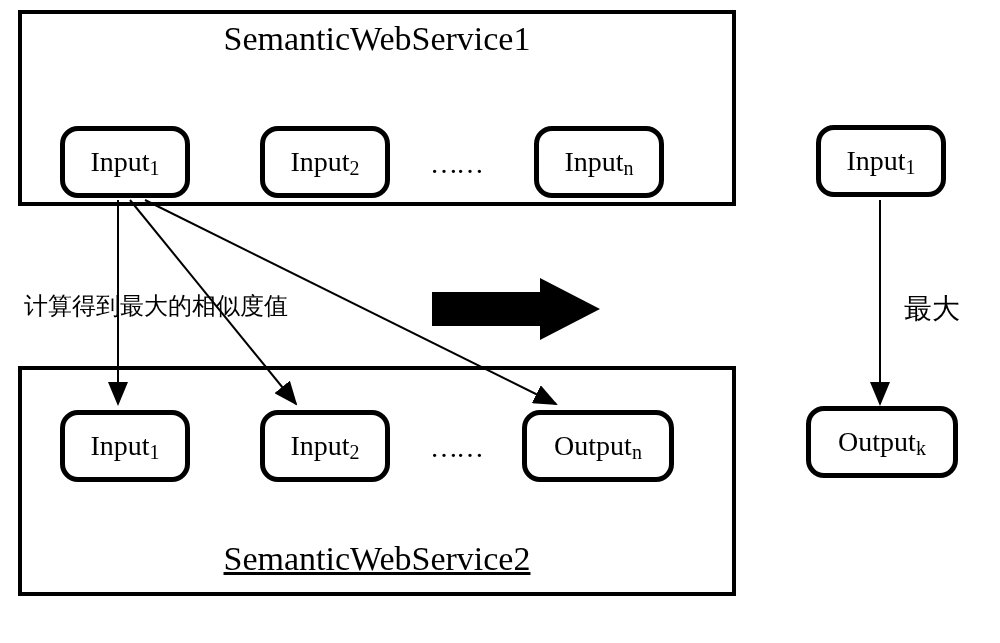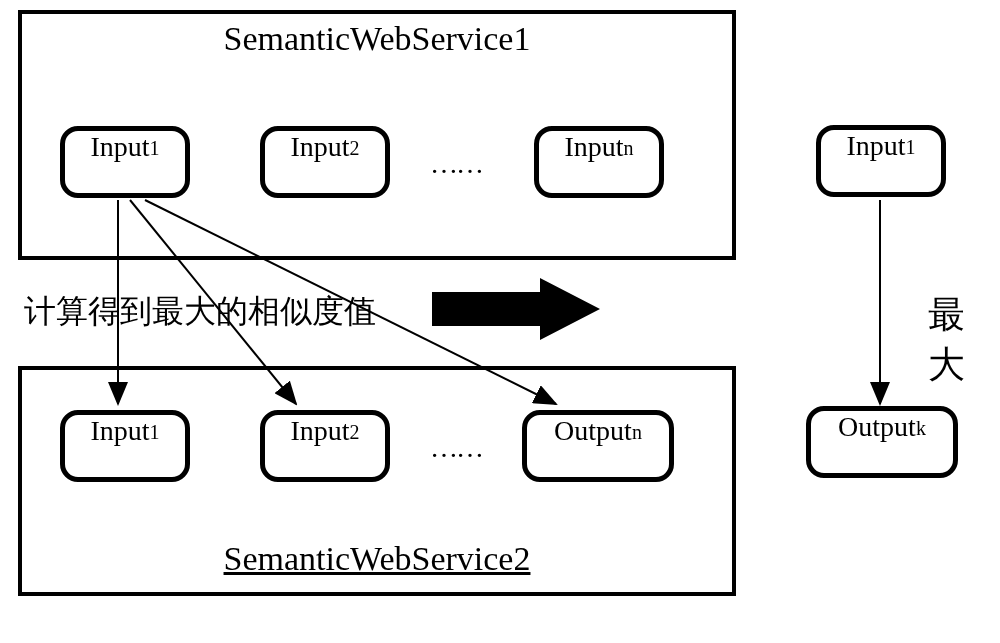--- a/index.html
+++ b/index.html
@@ -24,62 +24,62 @@
     width: 100%;
     color: #000;
   }
   .node {
     position: absolute;
     border: 5px solid #000;
     border-radius: 18px;
     background: #fff;
     font-size: 28px;
     display: flex;
+    align-items: center;
     justify-content: center;
     padding: 0 4px;
   }
   .sub {
     font-size: 20px;
     position: relative;
     top: 6px;
   }
   .dots {
     position: absolute;
     font-size: 28px;
     letter-spacing: -2px;
     color: #000;
   }
   .big-arrow {
     position: absolute;
   }
   .middle-text {
     position: absolute;
-    font-size: 32px;
+    font-size: 24px;
     color: #000;
     font-family: "SimSun", "宋体", serif;
   }
   .max-label {
     position: absolute;
-    font-size: 37px;
+    font-size: 28px;
     color: #000;
     font-family: "SimSun", "宋体", serif;
-    margin-left: 24px;
   }
   svg.overlay {
     position: absolute;
     top: 0; left: 0;
     width: 1000px;
     height: 643px;
     pointer-events: none;
   }
 </style>
 </head>
 <body>
 
-<div class="service-box" style="left:18px; top:10px; width:718px; height:250px;">
+<div class="service-box" style="left:18px; top:10px; width:718px; height:196px;">
   <div class="service-title" style="top:6px;">SemanticWebService1</div>
 
   <div class="node" style="left:38px; top:112px; width:130px; height:72px;">
     <span>Input</span>
       <span class="sub">1</span>
   </div>
   <div class="node" style="left:238px; top:112px; width:130px; height:72px;">
     <span>Input</span>
       <span class="sub">2</span>
   </div>

